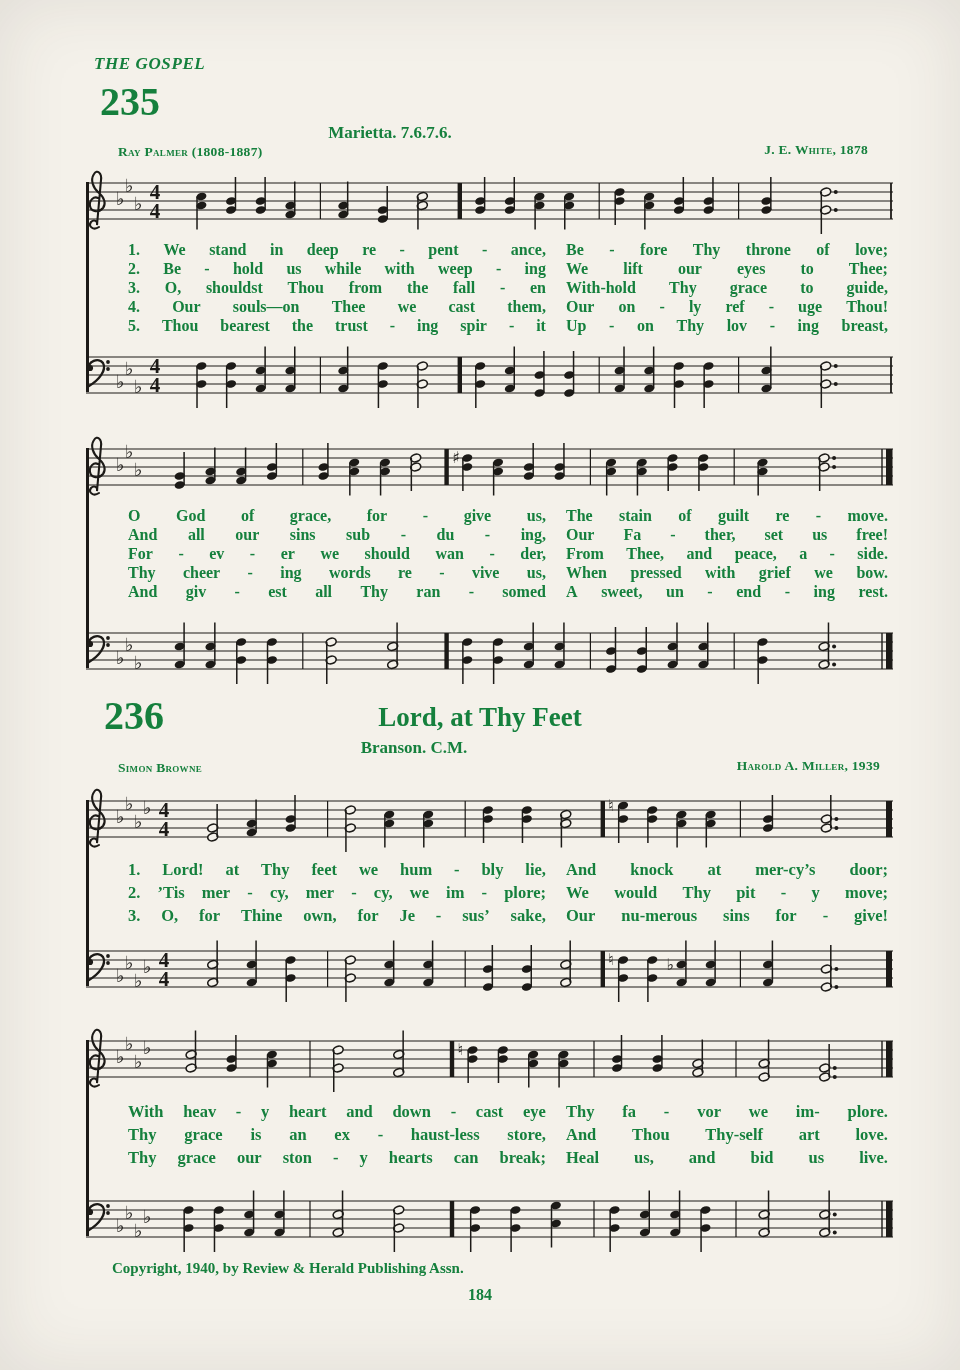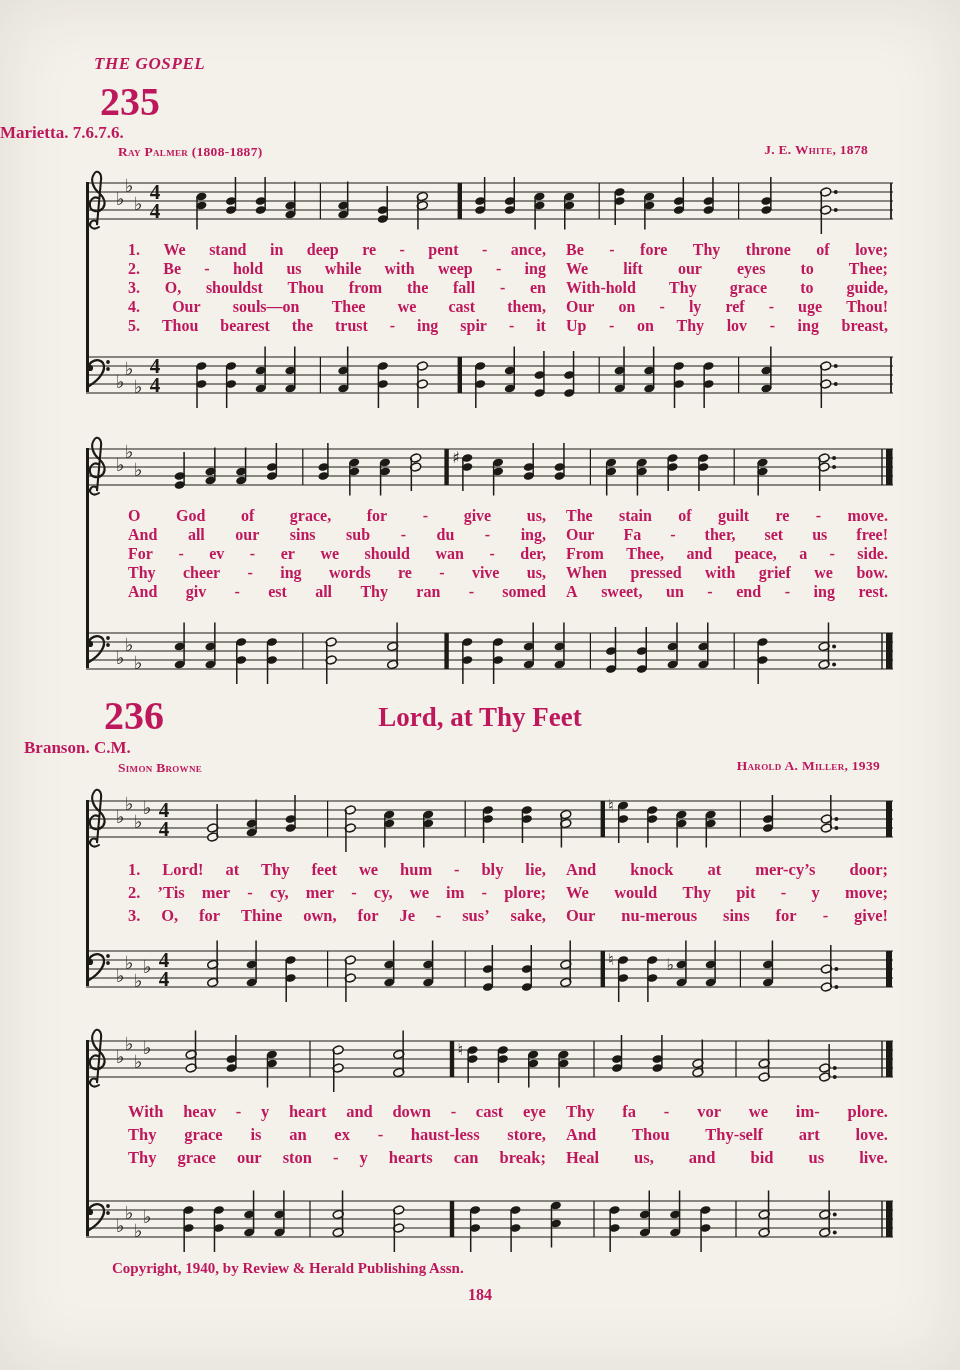--- a/index.html
+++ b/index.html
@@ -1,23 +1,23 @@
 <!DOCTYPE html>
 <html><head>
 <meta charset="utf-8">
 <style>
   html,body{margin:0;padding:0;background:#e8e5df;}
   .page{position:relative;width:960px;height:1370px;background:#f4f1ea;
-        font-family:"Liberation Serif","DejaVu Serif",serif;color:#be185d;
+        font-family:"Liberation Serif","DejaVu Serif",serif;color:#15803d;
         overflow:hidden;box-shadow:inset 0 0 70px rgba(60,50,40,.10);}
   .abs{position:absolute;}
   .gospel{font-style:italic;font-weight:bold;font-size:17px;letter-spacing:.6px;}
   .hnum{font-size:40px;font-weight:bold;line-height:1;}
   .htitle{left:0;width:960px;text-align:center;font-size:27px;font-weight:bold;}
-  .tune{left:0;width:780px;font-size:17px;font-weight:bold;}
+  .tune{left:0;width:780px;text-align:center;font-size:17px;font-weight:bold;}
   .credit{font-size:13.5px;font-weight:bold;font-variant:small-caps;letter-spacing:.3px;}
   .credit.right{text-align:left;}
   .staffbox{left:86px;width:810px;height:86px;}
   .sysbar{width:3px;background:#1c1a17;left:86px;}
   .lyrics{left:128px;width:760px;}
   .lyr-line{display:flex;align-items:baseline;font-weight:bold;font-size:16px;white-space:nowrap;}
   .lh5 .lyr-line{line-height:19px;}
   .lh3 .lyr-line{line-height:23px;font-size:16.5px;}
   .lhalf{flex:0 0 55%;display:flex;justify-content:space-between;padding-right:4px;}
   .rhalf{flex:1;display:flex;justify-content:space-between;padding-left:16px;}

